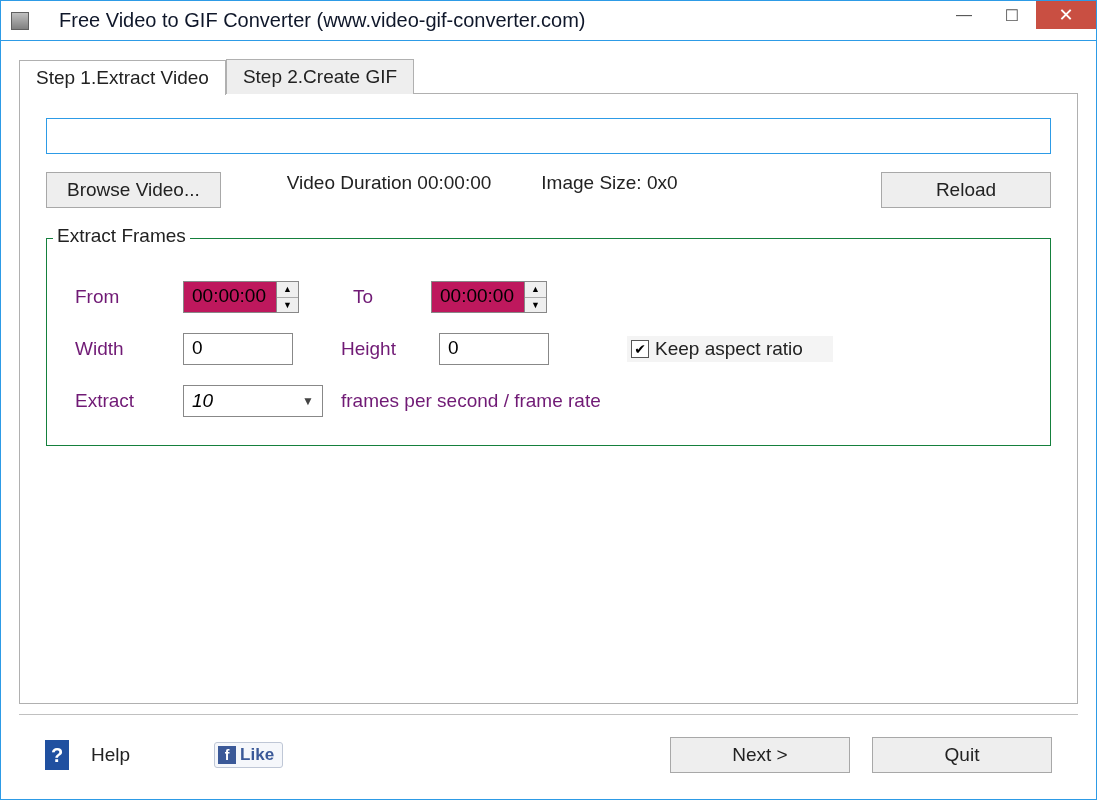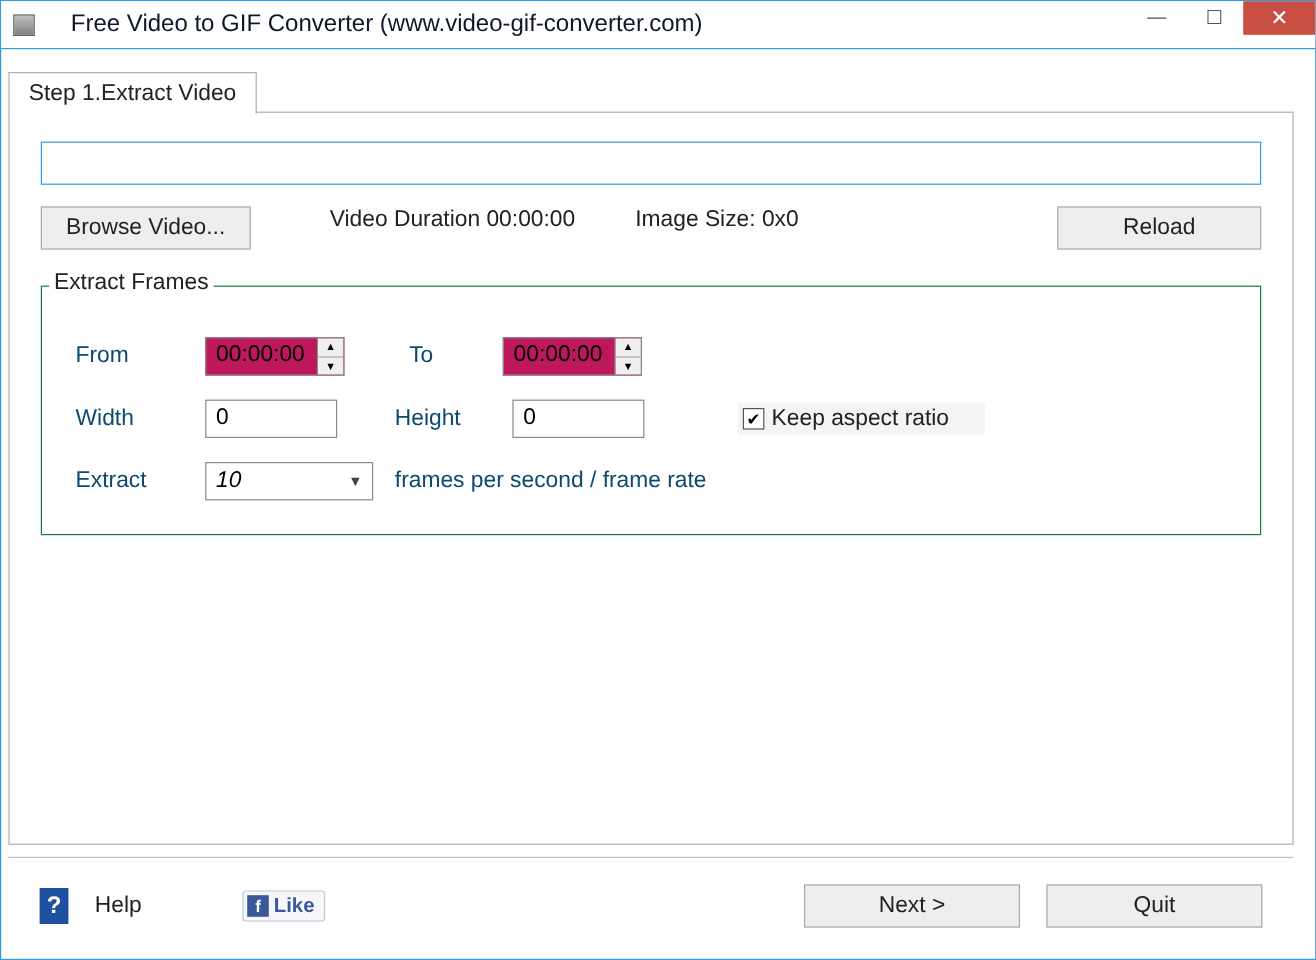--- a/index.html
+++ b/index.html
@@ -52,21 +52,21 @@
 }
 .win-btn.min, .win-btn.max { color: #555; }
 .win-btn.close {
   background: #c94f42;
   color: #fff;
   width: 60px;
   font-size: 18px;
 }
 .client {
   flex: 1;
-  padding: 18px 18px 0 6px;
+  padding: 18px 18px 0 18px;
   display: flex;
   flex-direction: column;
 }
 .tabs {
   display: flex;
   position: relative;
   z-index: 2;
 }
 .tab {
   padding: 6px 16px;
@@ -135,21 +135,21 @@
 }
 .grid-row {
   display: flex;
   align-items: center;
   margin-top: 20px;
   gap: 18px;
 }
 .grid-row:first-of-type { margin-top: 8px; }
 .lbl {
   font-size: 19px;
-  color: #0c4a6e;
+  color: #701a75;
   width: 90px;
 }
 .lbl.to { width: 60px; margin-left: 36px; }
 .lbl.height-lbl { width: 80px; margin-left: 30px; }
 .lbl.rate { width: auto; }
 .time-spinner {
   display: flex;
   border: 1px solid #888;
   height: 32px;
   background: #be185d;
@@ -272,20 +272,21 @@
     <div class="win-controls">
       <div class="win-btn min">—</div>
       <div class="win-btn max">☐</div>
       <div class="win-btn close">✕</div>
     </div>
   </div>
 
   <div class="client">
     <div class="tabs">
       <div class="tab active">Step 1.Extract Video</div>
+      <div class="tab">Step 2.Create GIF</div>
     </div>
 
     <div class="tab-content">
       <div class="path-input"></div>
 
       <div class="row1">
         <div class="btn">Browse Video...</div>
         <div class="spacer" style="flex:0 0 30px"></div>
         <div class="info-text">Video Duration 00:00:00</div>
         <div style="width:14px"></div>

